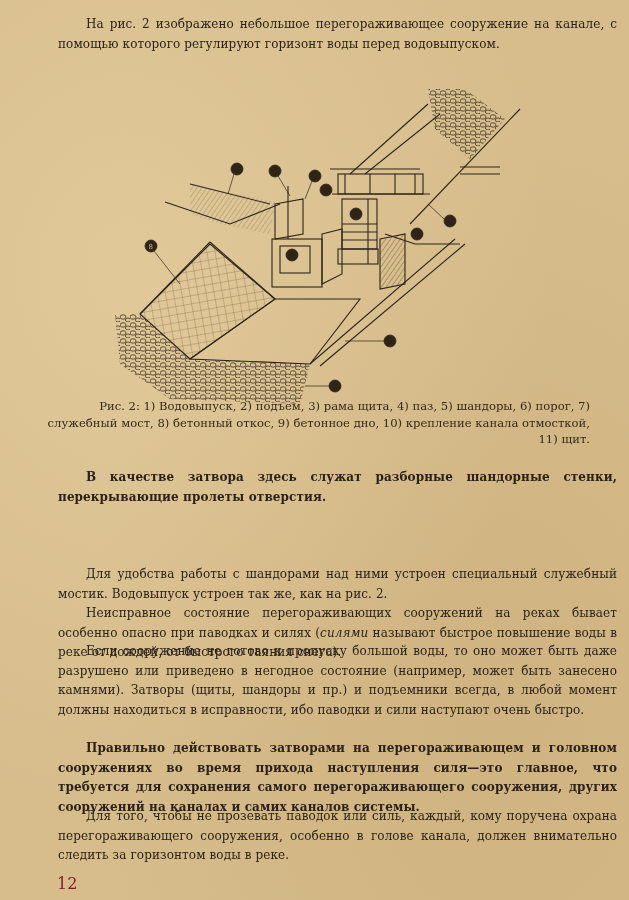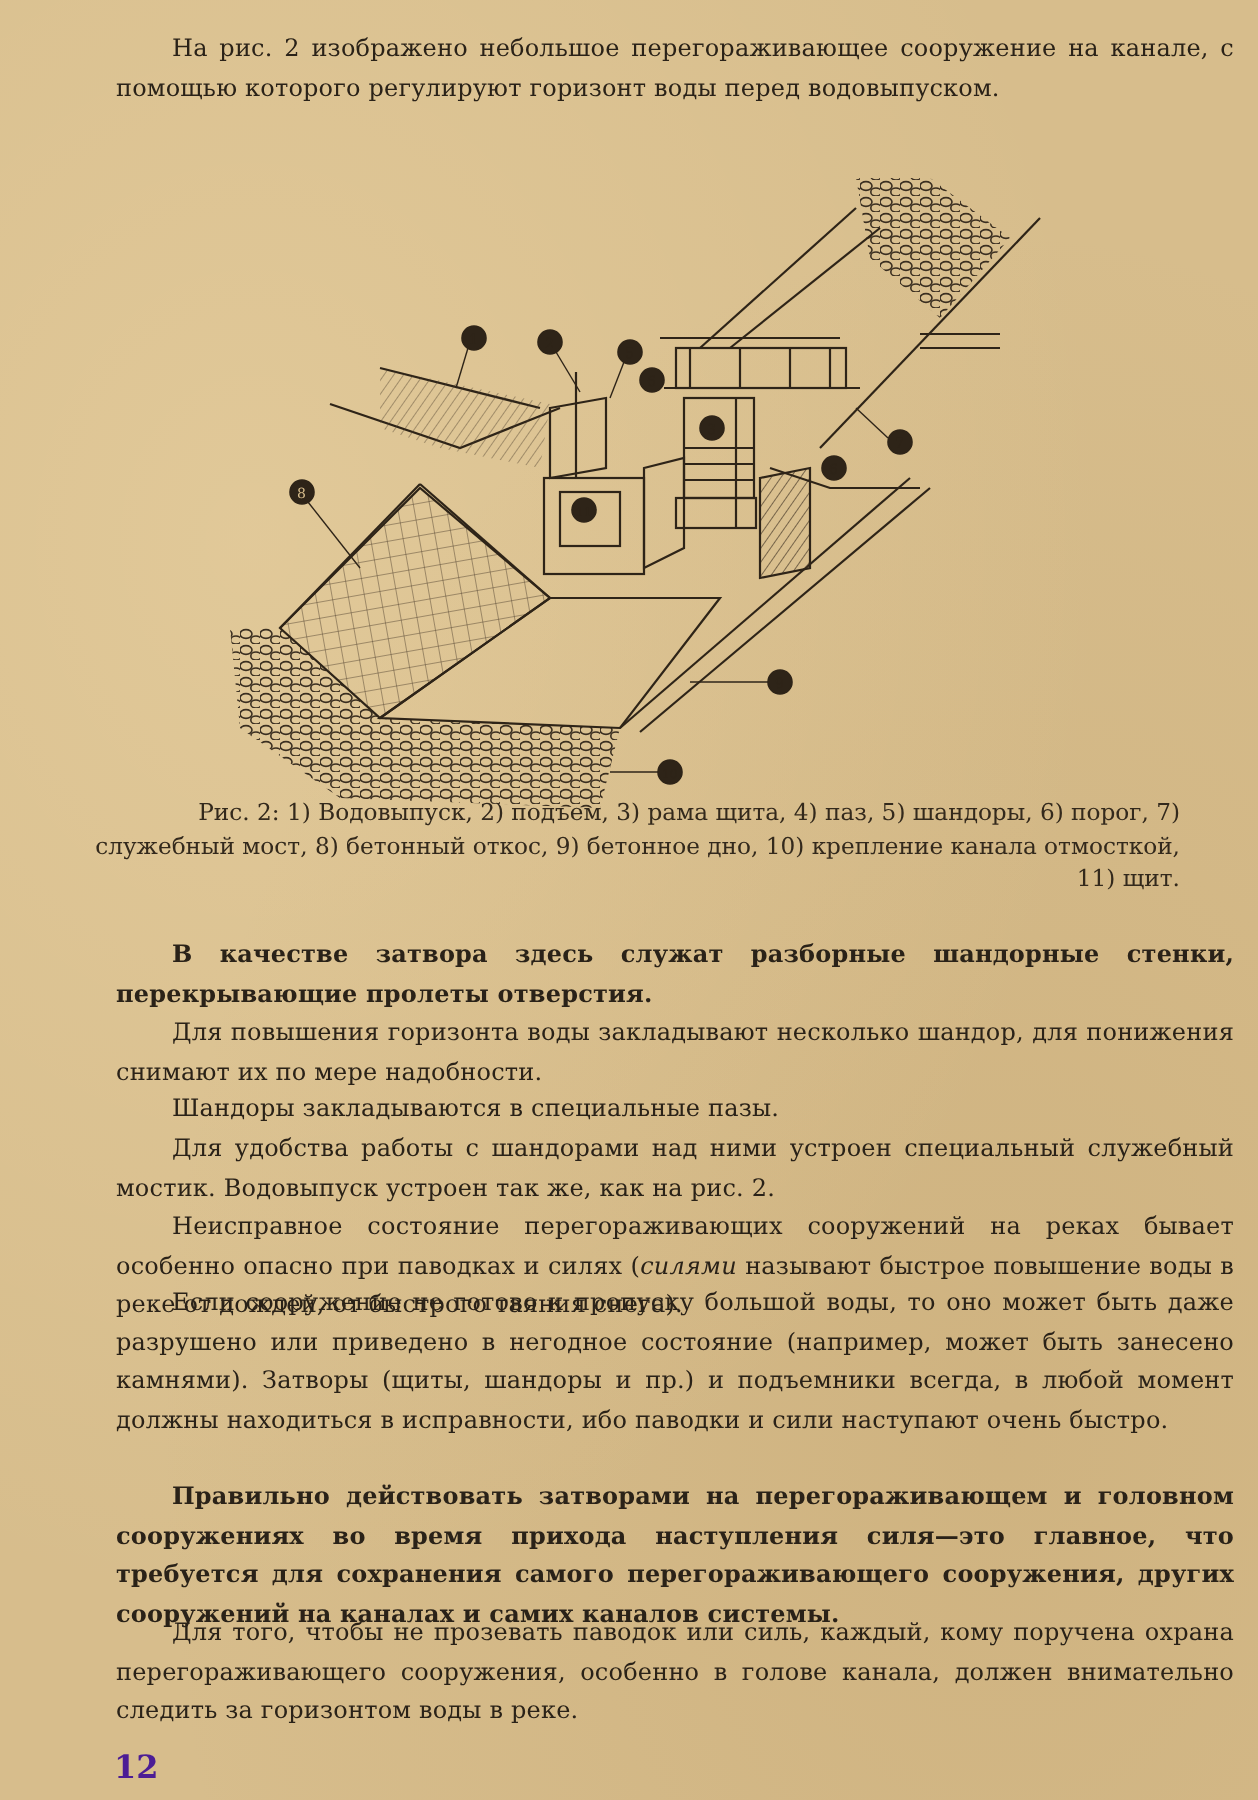--- a/index.html
+++ b/index.html
@@ -31,21 +31,21 @@
   .p1 { top: 468px; font-weight: bold; }
   .p2 { top: 507px; }
   .p3 { top: 545px; }
   .p4 { top: 565px; }
   .p5 { top: 604px; }
   .p6 { top: 642px; }
   .p7 { top: 739px; font-weight: bold; }
   .p8 { top: 807px; }
   .pagenum {
     position: absolute; left: 57px; top: 874px;
-    font-size: 16px; font-weight: bold; color: #4c1d95;
+    font-size: 16px; font-weight: normal; color: #7f1d1d;
   }
   em { font-style: italic; }
 </style>
 </head>
 <body>
 
 <div class="page">
 
   <p class="para intro" style="margin:0"><span class="ind"></span><span>На рис. 2 изображено небольшое перегораживающее сооружение на канале, с помощью которого регулируют горизонт воды перед водовыпуском.</span></p>
 
@@ -150,22 +150,20 @@
         </g>
       </g>
     </svg>
   </div>
 
   <div class="caption">
     <span>Рис. 2: 1) Водовыпуск, 2) подъем, 3) рама щита, 4) паз, 5) шандоры, 6) порог, 7) служебный мост, 8) бетонный откос, 9) бетонное дно, 10) крепление канала отмосткой, 11) щит.</span>
   </div>
 
   <p class="para p1" style="margin:0"><span class="ind"></span><span>В качестве затвора здесь служат разборные шандорные стенки, перекрывающие пролеты отверстия.</span></p>
-  <p class="para p2" style="margin:0"><span class="ind"></span><span>Для повышения горизонта воды закладывают несколько шандор, для понижения снимают их по мере надобности.</span></p>
-  <p class="para p3" style="margin:0"><span class="ind"></span><span>Шандоры закладываются в специальные пазы.</span></p>
   <p class="para p4" style="margin:0"><span class="ind"></span><span>Для удобства работы с шандорами над ними устроен специальный служебный мостик. Водовыпуск устроен так же, как на рис. 2.</span></p>
   <p class="para p5" style="margin:0"><span class="ind"></span><span>Неисправное состояние перегораживающих сооружений на реках бывает особенно опасно при паводках и силях (</span><em>силями</em><span> называют быстрое повышение воды в реке от дождей, от быстрого таяния снега).</span></p>
   <p class="para p6" style="margin:0"><span class="ind"></span><span>Если сооружение не готово к пропуску большой воды, то оно может быть даже разрушено или приведено в негодное состояние (например, может быть занесено камнями). Затворы (щиты, шандоры и пр.) и подъемники всегда, в любой момент должны находиться в исправности, ибо паводки и сили наступают очень быстро.</span></p>
   <p class="para p7" style="margin:0"><span class="ind"></span><span>Правильно действовать затворами на перегораживающем и головном сооружениях во время прихода наступления силя—это главное, что требуется для сохранения самого перегораживающего сооружения, других сооружений на каналах и самих каналов системы.</span></p>
   <p class="para p8" style="margin:0"><span class="ind"></span><span>Для того, чтобы не прозевать паводок или силь, каждый, кому поручена охрана перегораживающего сооружения, особенно в голове канала, должен внимательно следить за горизонтом воды в реке.</span></p>
 
   <div class="pagenum">12</div>
 </div>
 
 </body></html>

